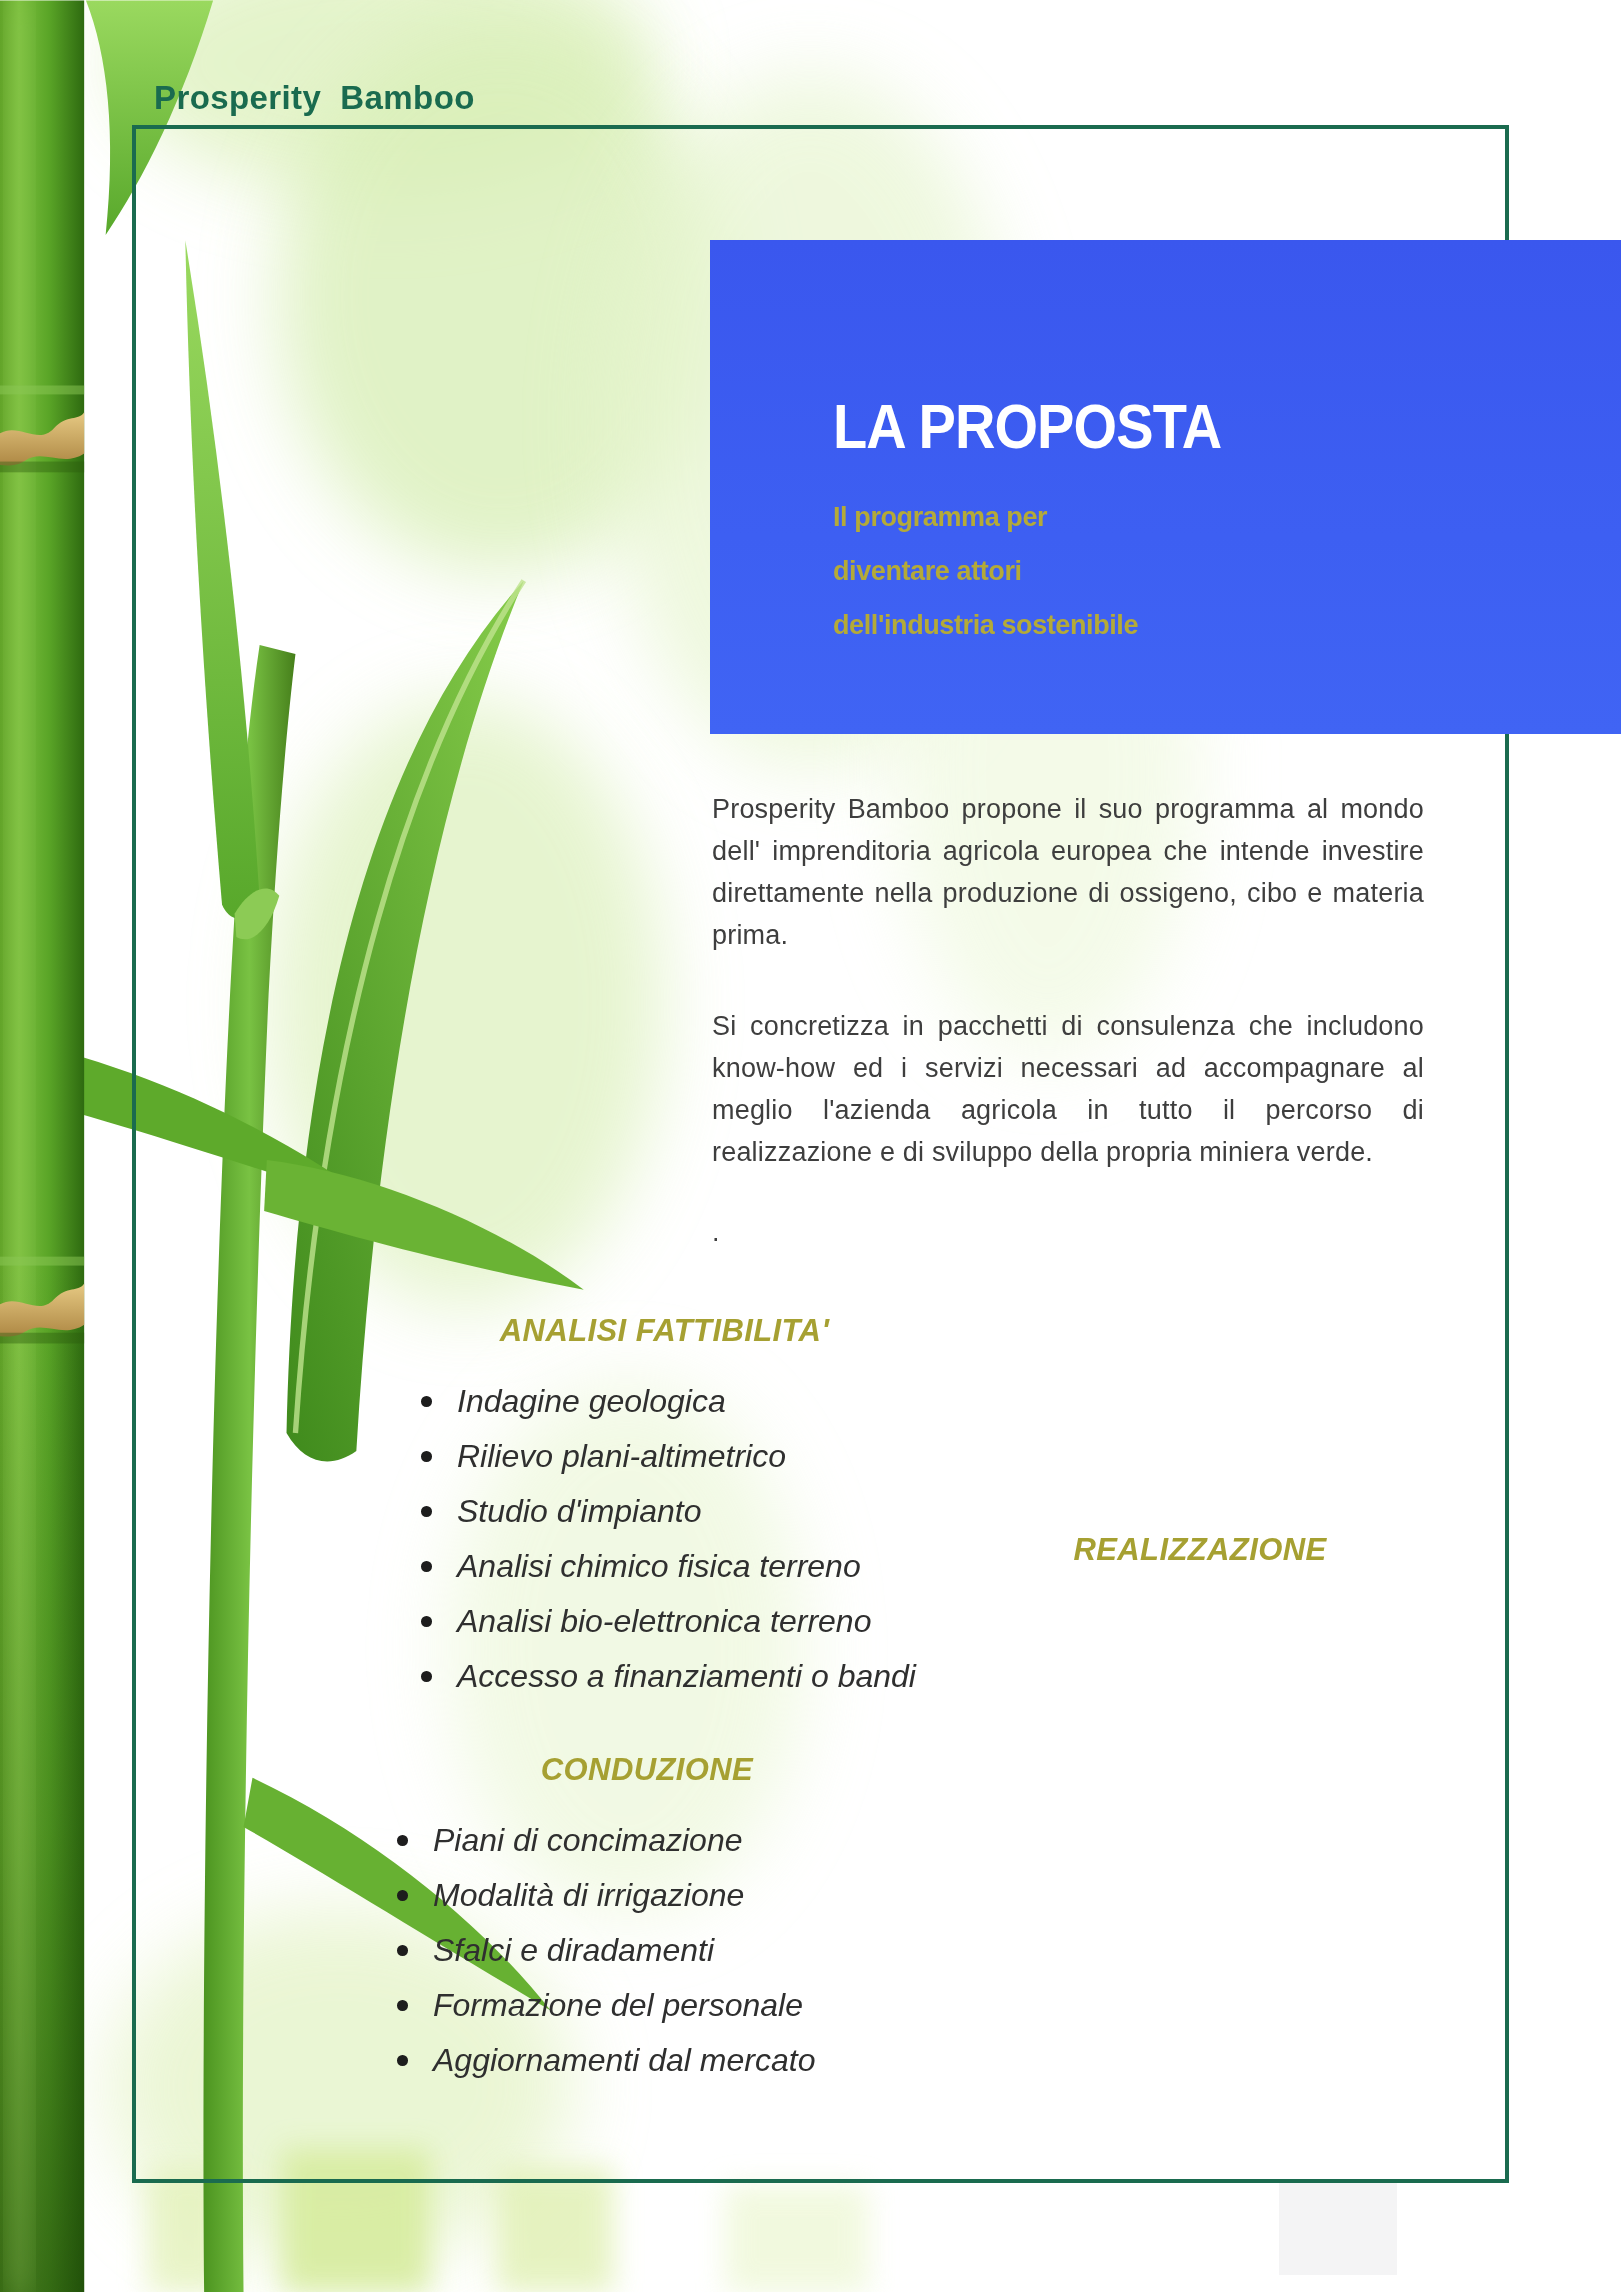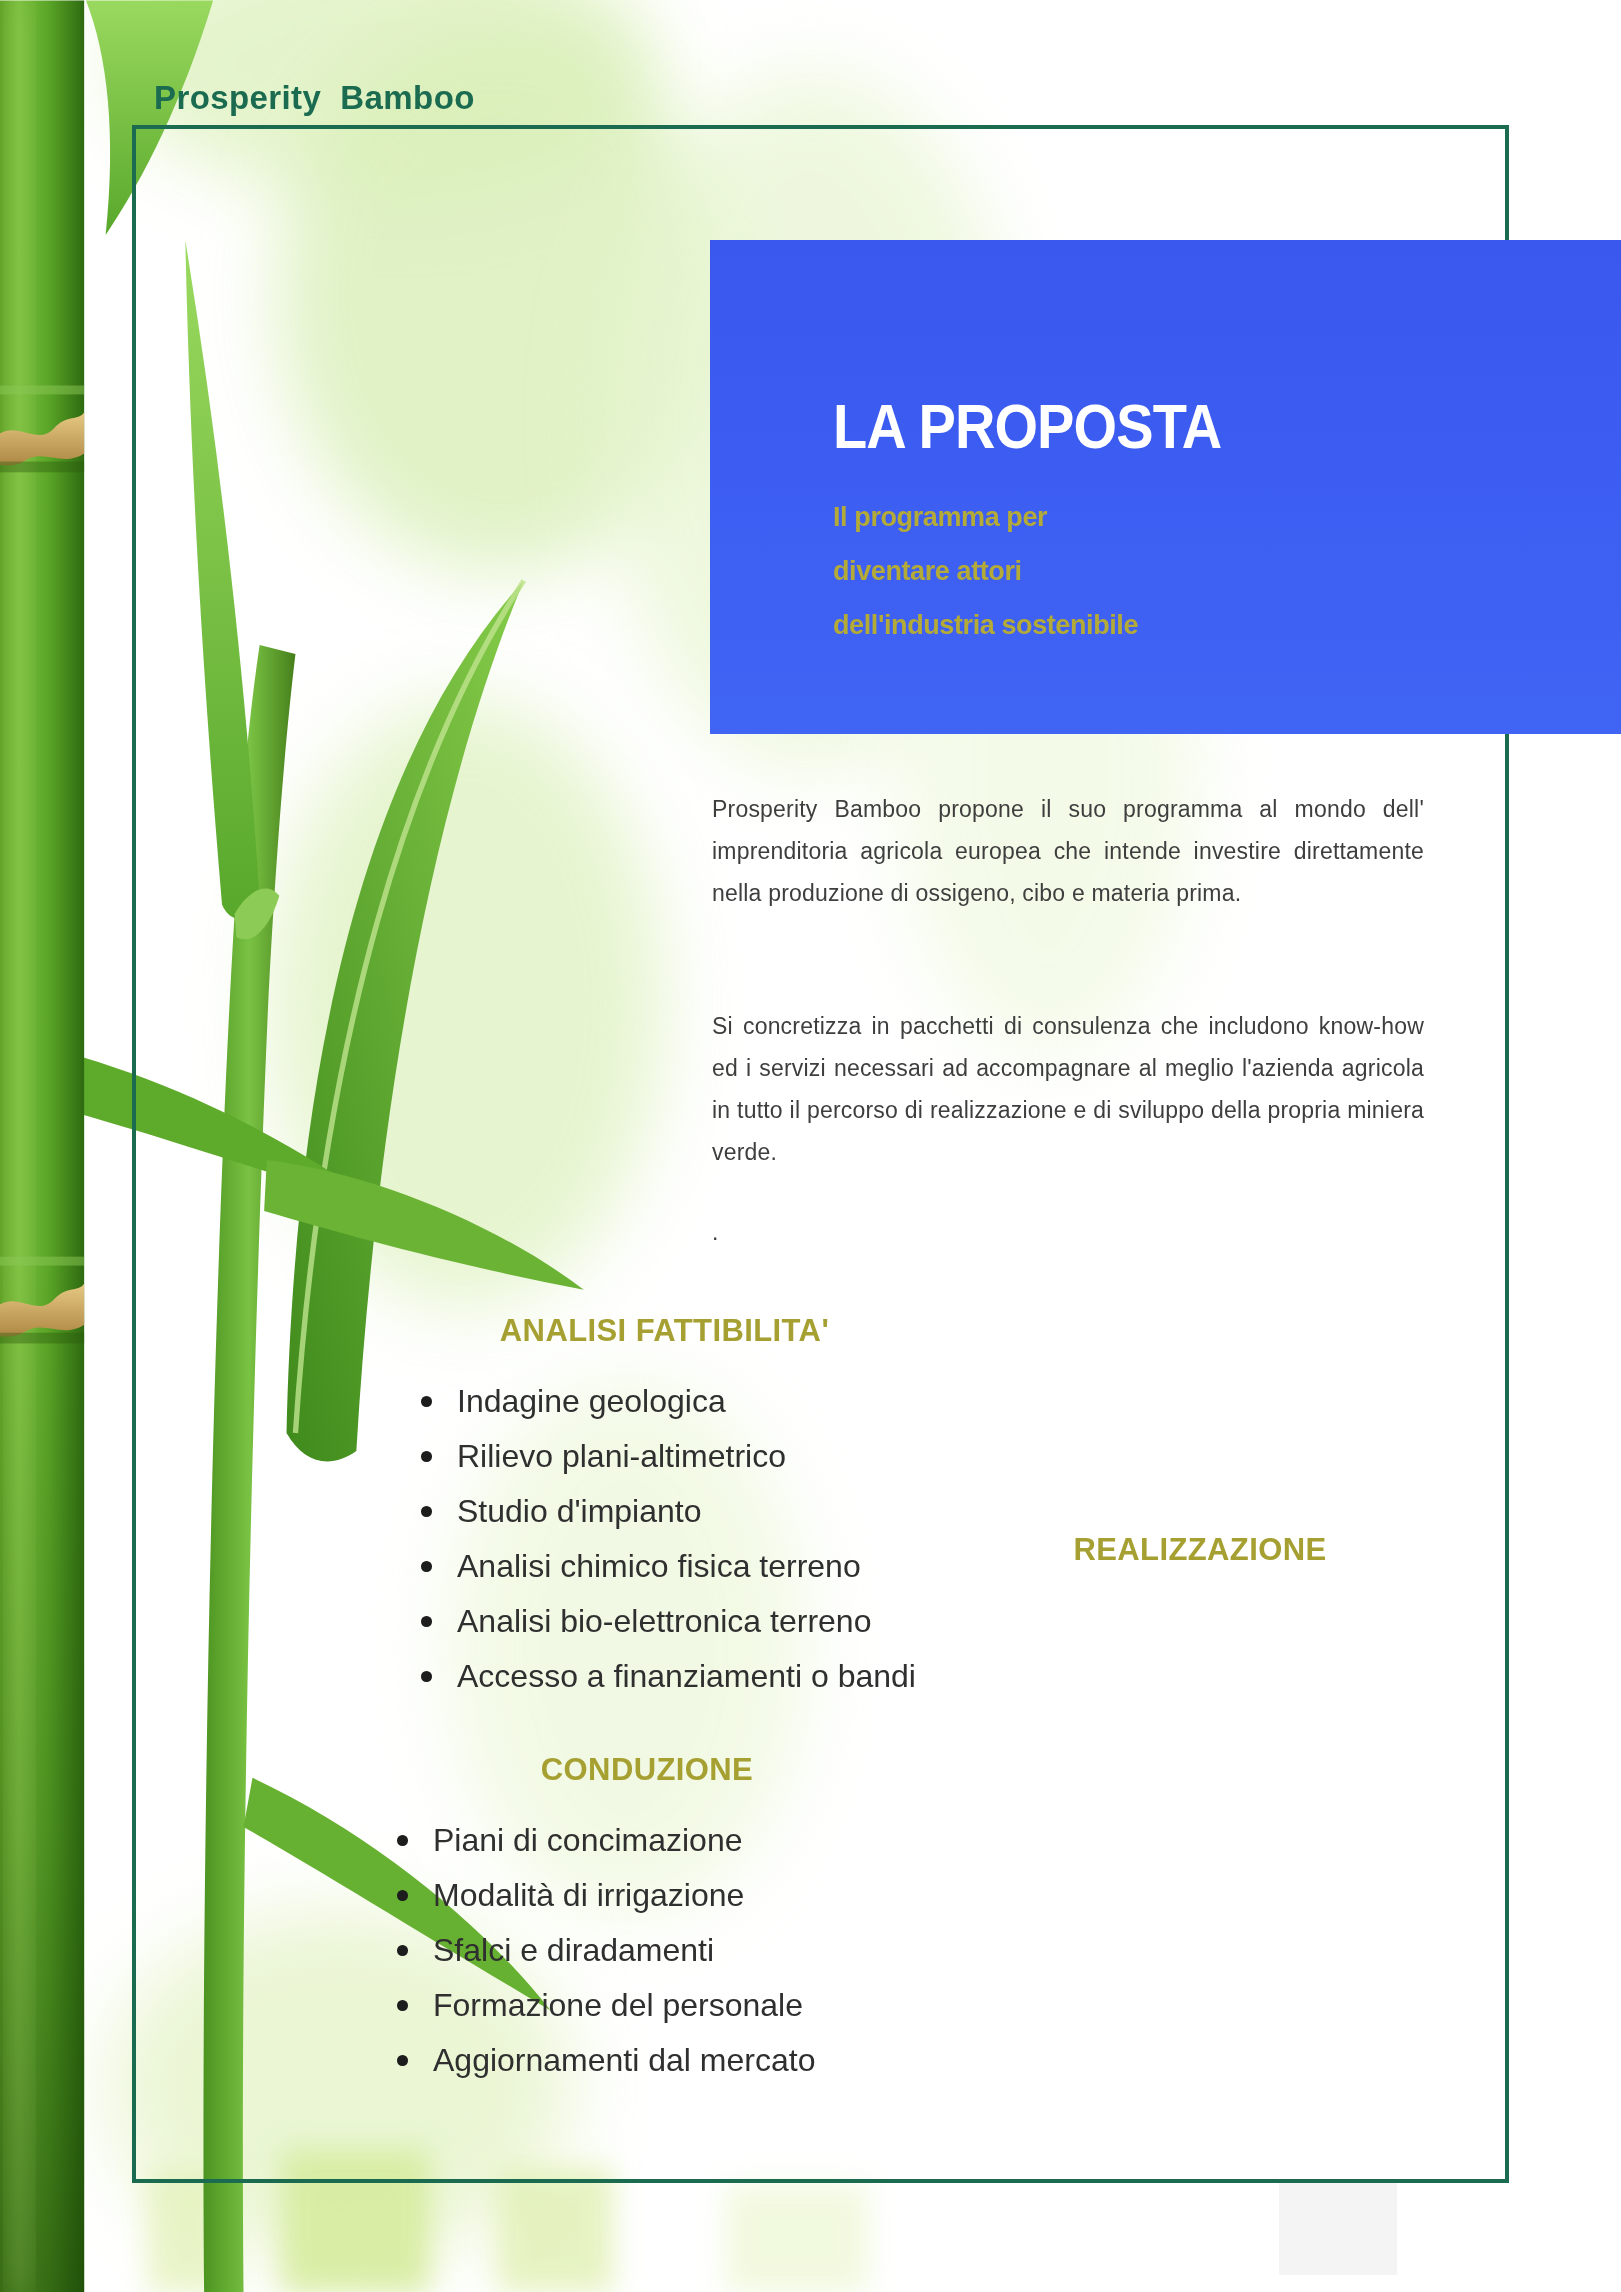--- a/index.html
+++ b/index.html
@@ -13,26 +13,26 @@
   .brand{position:absolute;left:154px;top:79px;z-index:4;font-size:33px;font-weight:bold;
         color:var(--frame-green,#1a6b4f);letter-spacing:0.4px;white-space:pre;}
   .hero{position:absolute;left:710px;top:240px;width:1086px;height:494px;box-sizing:border-box;
         padding:154px 36px 0 123px;z-index:3;
         background:linear-gradient(180deg,#3a57ee,var(--banner-blue,#3d5ff2) 60%,#4064f4);}
   .hero-title{margin:0;font-size:56px;line-height:57px;font-weight:bold;color:#ffffff;
         letter-spacing:-0.9px;transform:scaleY(1.12);transform-origin:top left;}
   .hero-subtitle{margin:39px 0 0 0;font-size:27px;line-height:54px;font-weight:bold;
         color:var(--subtitle-gold,#b4aa38);white-space:pre-line;letter-spacing:-0.4px;}
   .body-par{position:absolute;left:712px;width:712px;margin:0;z-index:4;
-        font-size:23px;line-height:42px;color:var(--body-text,#3e3e3e);
+        font-size:27px;line-height:42px;color:var(--body-text,#3e3e3e);
         text-align:justify;letter-spacing:0.2px;}
   .p1{top:788px;}
   .p2{top:1005px;}
   .dot{top:1211px;text-align:left;}
-  .list-block{position:absolute;z-index:4;}
+  .list-block{position:absolute;z-index:4;font-style:italic;}
   .list-block h2{margin:0;font-size:31px;line-height:43px;text-align:center;font-weight:bold;
         color:var(--heading-olive,#a6a032);letter-spacing:0.4px;}
   .list-block ul{margin:21.5px 0 0 0;padding:0;list-style:none;}
   .list-block li{position:relative;font-size:32px;line-height:55px;color:#2f2f2f;
         padding-left:50px;}
   .list-block li::before{content:"";position:absolute;left:14.3px;top:22.4px;width:10.7px;height:10.7px;
         border-radius:50%;background:#1d1d1d;}
   .analisi{left:407px;top:1309px;width:515px;}
   .conduzione{left:383px;top:1748px;width:528px;}
   .realizzazione{left:927px;top:1528px;width:546px;}

